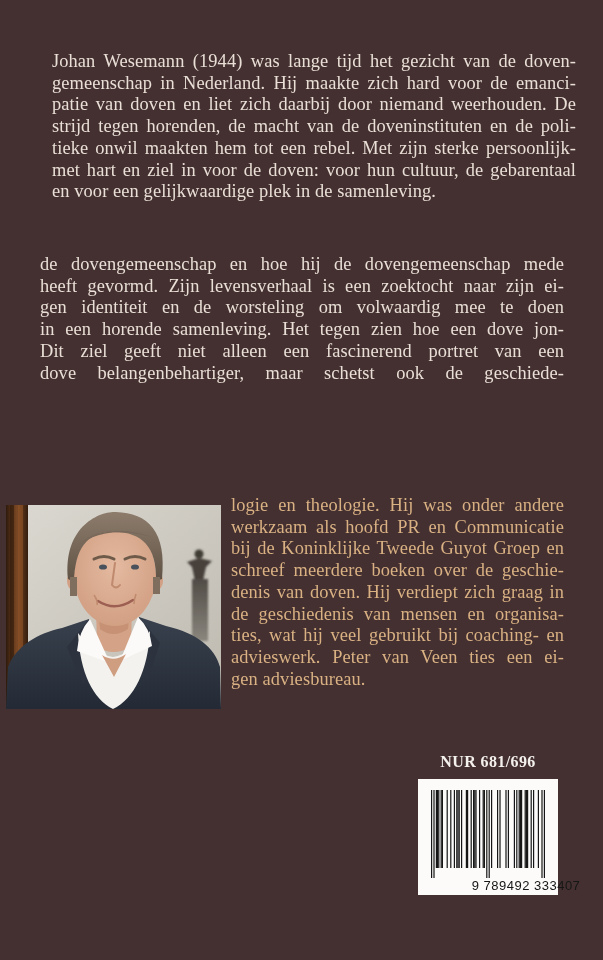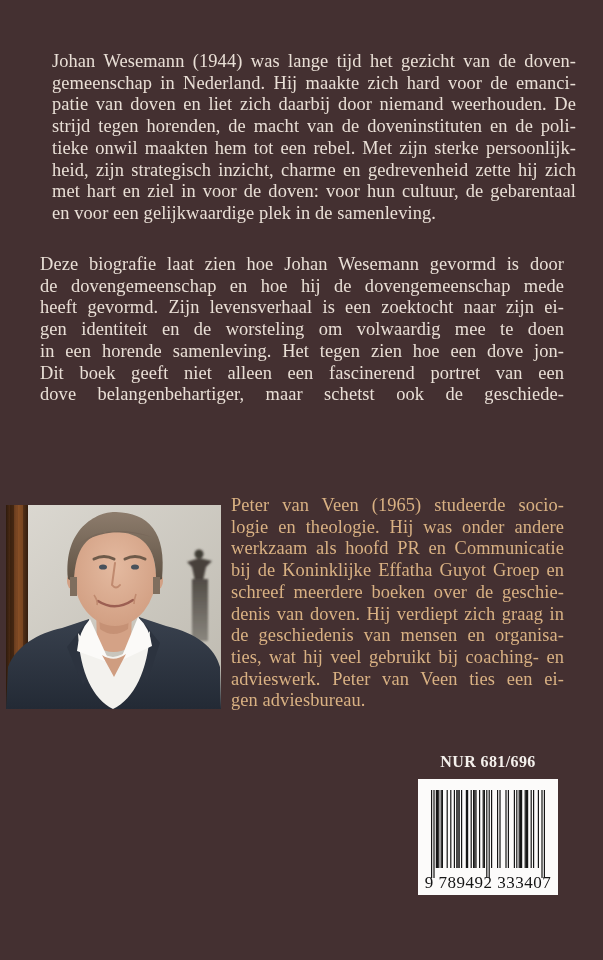--- a/index.html
+++ b/index.html
@@ -40,49 +40,48 @@
   #barcode-box{
     position:absolute; left:418px; top:779px; width:140px; height:116px;
     background:var(--barcode_bg,#fcfbfa);
   }
   #barcode-box svg{
     position:absolute; left:13px; top:11px; width:114px; height:88px;
   }
   #barcode-digits{
     position:absolute; left:0; bottom:2px; width:100%;
     text-align:center;
-    font-family:Liberation Serif, serif;
-    font-size:17px; letter-spacing:.5px;
+    font-family:Liberation Sans, sans-serif;
+    font-size:13px; letter-spacing:.5px;
     color:var(--barcode_ink,#161616);
     background:transparent;
+    padding-left:38px;
   }
 </style>
 </head>
 <body>
 
 <div class="cover">
 
   <div id="para1" class="textblock last-left">
       <div class="jline">Johan Wesemann (1944) was lange tijd het gezicht van de doven-</div>
       <div class="jline">gemeenschap in Nederland. Hij maakte zich hard voor de emanci-</div>
       <div class="jline">patie van doven en liet zich daarbij door niemand weerhouden. De</div>
       <div class="jline">strijd tegen horenden, de macht van de doveninstituten en de poli-</div>
       <div class="jline">tieke onwil maakten hem tot een rebel. Met zijn sterke persoonlijk-</div>
-      <div class="jline">heid, zijn strategisch inzicht, charme en gedrevenheid zette hij zich</div>
       <div class="jline">met hart en ziel in voor de doven: voor hun cultuur, de gebarentaal</div>
       <div class="jline">en voor een gelijkwaardige plek in de samenleving.</div>
     </div>
 
   <div id="para2" class="textblock">
-      <div class="jline">Deze biografie laat zien hoe Johan Wesemann gevormd is door</div>
       <div class="jline">de dovengemeenschap en hoe hij de dovengemeenschap mede</div>
       <div class="jline">heeft gevormd. Zijn levensverhaal is een zoektocht naar zijn ei-</div>
       <div class="jline">gen identiteit en de worsteling om volwaardig mee te doen</div>
       <div class="jline">in een horende samenleving. Het tegen zien hoe een dove jon-</div>
-      <div class="jline">Dit boek geeft niet alleen een fascinerend portret van een</div>
+      <div class="jline">Dit ziel geeft niet alleen een fascinerend portret van een</div>
       <div class="jline">dove belangenbehartiger, maar schetst ook de geschiede-</div>
     </div>
 
   <div id="photo">
     <svg viewBox="0 0 215 204" width="215" height="204">
       <defs>
         <linearGradient id="bgGrad" x1="0" y1="0" x2="1" y2="1">
           <stop offset="0" stop-color="#dcd9d2"></stop>
           <stop offset="1" stop-color="#bdb9af"></stop>
         </linearGradient>
@@ -153,24 +152,23 @@
 
       <path d="M72 128 C74 168 87 194 107 204 C128 194 142 166 144 126 C132 142 120 150 107 152 C94 150 82 142 72 128 Z" fill="#f3f2ee"></path>
       <path d="M84 114 L104 158 L71 146 Q73 126 84 114 Z" fill="#fbfaf8"></path>
       <path d="M132 112 L114 156 L146 141 Q144 123 132 112 Z" fill="#fbfaf8"></path>
 
       <path d="M96 150 L108 172 L120 149 Q108 158 96 150 Z" fill="#cf9d80"></path>
     </svg>
   </div>
 
   <div id="bio" class="textblock last-left">
-      <div class="jline">Peter van Veen (1965) studeerde socio-</div>
       <div class="jline">logie en theologie. Hij was onder andere</div>
       <div class="jline">werkzaam als hoofd PR en Communicatie</div>
-      <div class="jline">bij de Koninklijke Effatha Guyot Groep en</div>
+      <div class="jline">bij de Koninklijke Tweede Guyot Groep en</div>
       <div class="jline">schreef meerdere boeken over de geschie-</div>
       <div class="jline">denis van doven. Hij verdiept zich graag in</div>
       <div class="jline">de geschiedenis van mensen en organisa-</div>
       <div class="jline">ties, wat hij veel gebruikt bij coaching- en</div>
       <div class="jline">advieswerk. Peter van Veen ties een ei-</div>
       <div class="jline">gen adviesbureau.</div>
     </div>
 
   <div id="nur">NUR 681/696</div>
 

